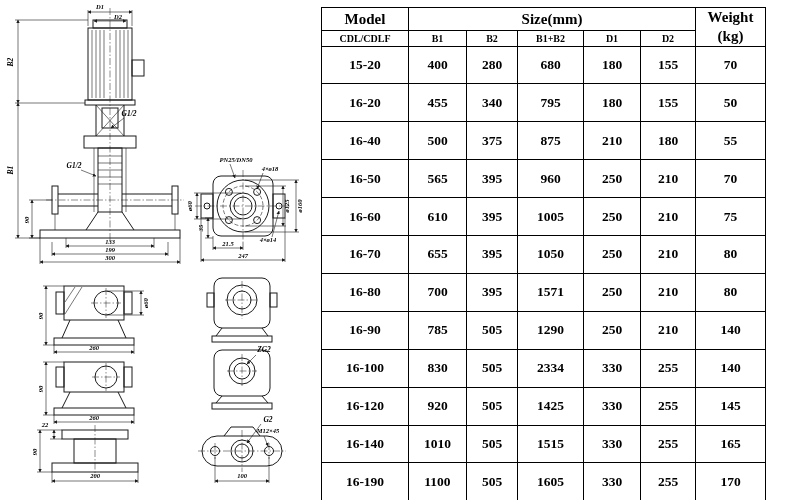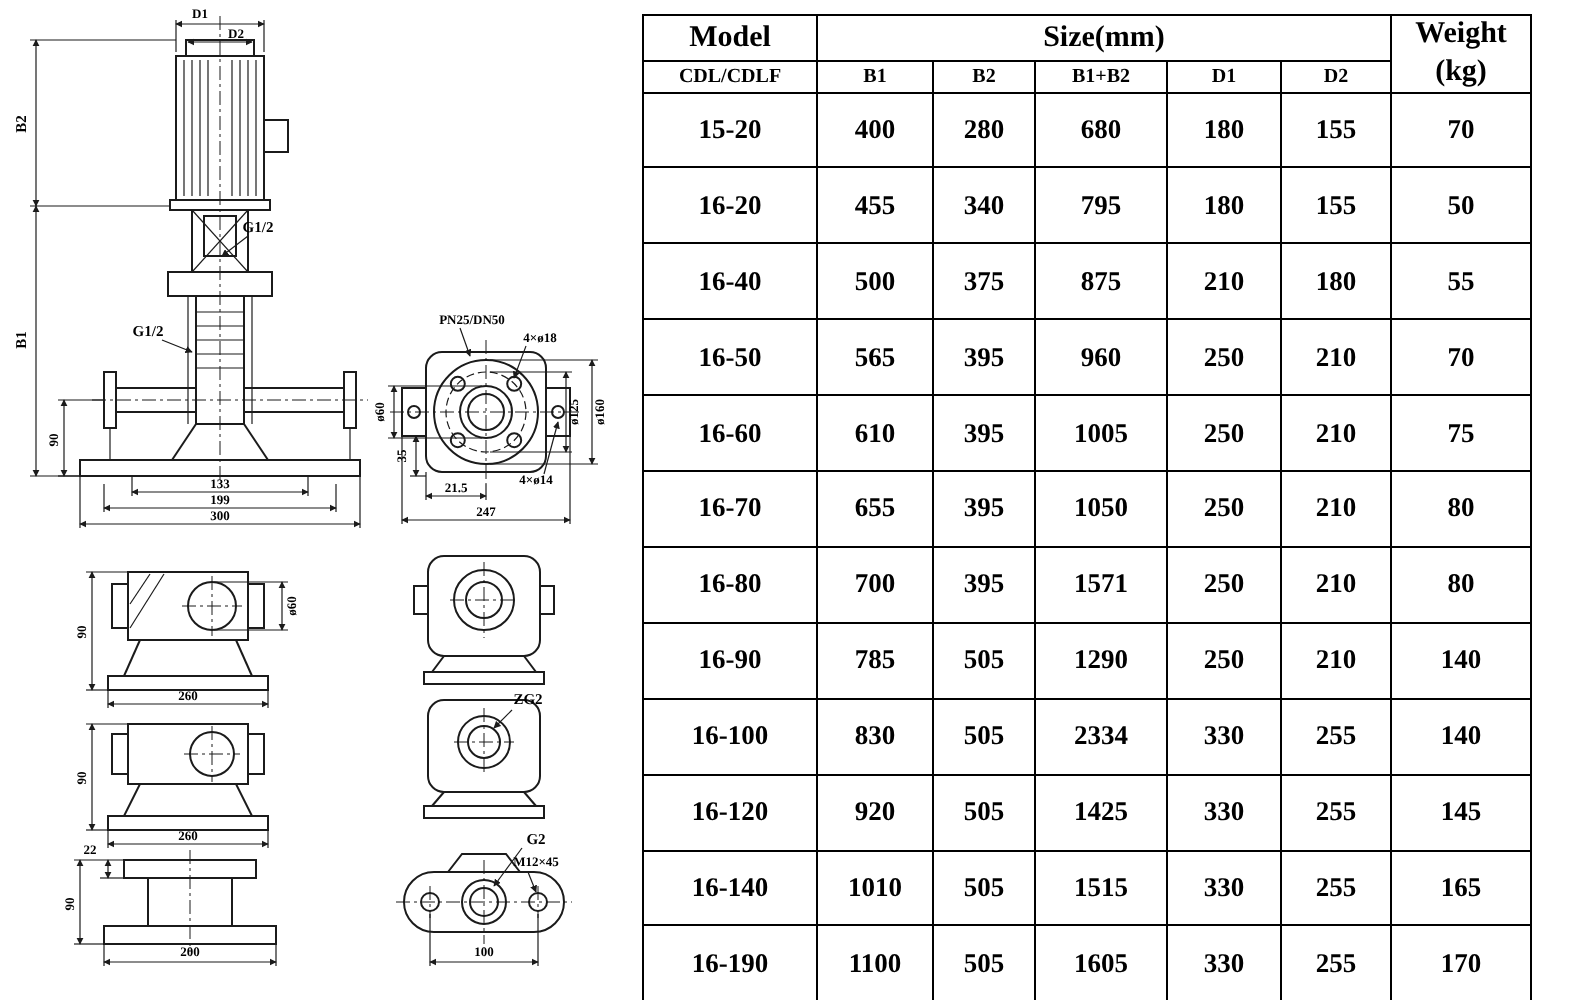--- a/index.html
+++ b/index.html
@@ -1,19 +1,19 @@
 <!DOCTYPE html>
 <html><head>
 <meta charset="utf-8">
 <style>
   * { box-sizing: border-box; }
   html,body { margin:0; padding:0; background:#ffffff; }
   body { width:793px; height:500px; font-family:"Liberation Serif", serif; color:#000; }
   .page { display:flex; width:793px; height:500px; background:#fff; }
-  .diagram-panel { width:320px; height:500px; position:relative; }
+  .diagram-panel { width:320px; height:500px; position:relative;font-style:italic; }
   .table-panel { width:448px; height:384px; padding:7px 3px 7px 1px; }
   table.dims { width:100%; height:486px; border-collapse:collapse; table-layout:fixed; }
   table.dims th, table.dims td {
     border:1.2px solid #000; text-align:center; vertical-align:middle;
     font-weight:bold; padding:0; color:#000;
   }
   table.dims th { font-size:15px; }
   table.dims tr.sub th { font-size:10px;margin-left:44px; }
   table.dims td { font-size:13.5px; }
   .weight-head div { line-height:1.25; }

